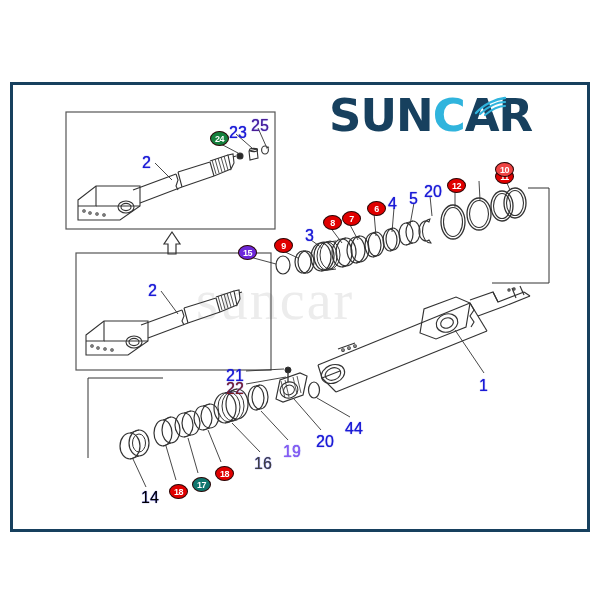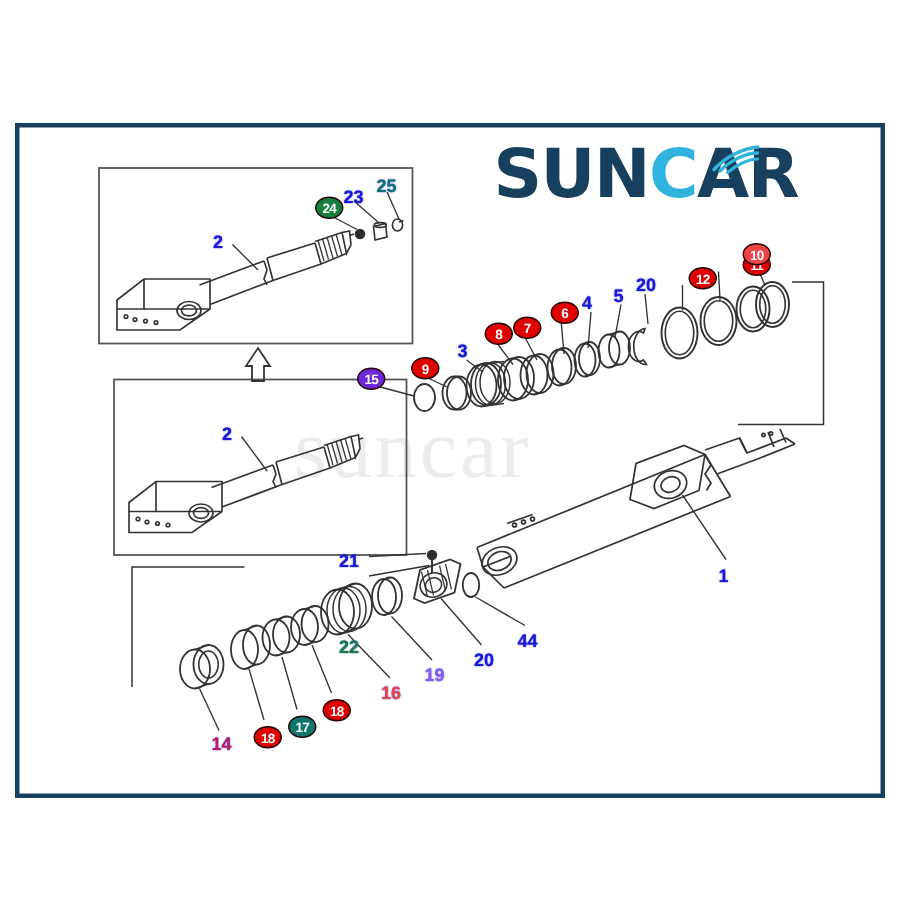--- a/index.html
+++ b/index.html
@@ -4,23 +4,23 @@
 <style>
   html,body{margin:0;padding:0;}
   body{
     width:600px;height:600px;background:#ffffff;
     font-family:"Liberation Sans",sans-serif;
     overflow:hidden;position:relative;
   }
   #stage{position:absolute;left:0;top:0;width:600px;height:600px;}
   #svgroot{position:absolute;left:0;top:0;}
   .lbl{
-    position:absolute;font-weight:bold;color:#1a1ad6;
+    position:absolute;font-weight:normal;color:#1a1ad6;
     font-family:"Liberation Sans",sans-serif;
-    font-size:12px;line-height:1;white-space:nowrap;
+    font-size:16px;line-height:1;white-space:nowrap;
     text-shadow:0 0 1px #1a1ad6;
   }
   .badge{
     position:absolute;width:17px;height:13px;border-radius:50%;
     background:#e00000;border:1.3px solid #2a0505;
     color:#ffffff;font-weight:bold;font-size:9px;
     display:flex;align-items:center;justify-content:center;
     font-family:"Liberation Sans",sans-serif;
     letter-spacing:-0.5px;
   }
@@ -354,43 +354,43 @@
   <div id="logo"><span class="dk">SUN</span><span class="cy">C</span><span class="dk">AR</span></div>
   <svg class="swoosh" viewBox="0 0 34 20">
     <path d="M2,17 C10,8 22,3 31,2" stroke="#30b4dd" stroke-width="2.4" fill="none" stroke-linecap="round"></path>
     <path d="M6,18 C13,11 23,6 31,6" stroke="#30b4dd" stroke-width="2.2" fill="none" stroke-linecap="round"></path>
     <path d="M11,19 C17,14 25,10 31,10" stroke="#30b4dd" stroke-width="2" fill="none" stroke-linecap="round"></path>
   </svg>
 
   <div id="plain-labels">
       <div class="lbl" style="left: 142px; top: 155px; color: rgb(26, 26, 214);">2</div>
       <div class="lbl" style="left: 229px; top: 125px; color: rgb(26, 26, 214);">23</div>
-      <div class="lbl" style="left: 251px; top: 118px; color: #0f766e;">25</div>
+      <div class="lbl" style="left: 251px; top: 118px; color: #4c1d95;">25</div>
       <div class="lbl" style="left: 148px; top: 283px; color: rgb(26, 26, 214);">2</div>
       <div class="lbl" style="left: 305px; top: 228px; color: rgb(26, 26, 214);">3</div>
       <div class="lbl" style="left: 388px; top: 196px; color: rgb(26, 26, 214);">4</div>
       <div class="lbl" style="left: 409px; top: 191px; color: rgb(26, 26, 214);">5</div>
       <div class="lbl" style="left: 424px; top: 184px; color: rgb(26, 26, 214);">20</div>
       <div class="lbl" style="left: 479px; top: 378px; color: rgb(26, 26, 214);">1</div>
-      <div class="lbl" style="left: 141px; top: 490px; color: #be185d;">14</div>
-      <div class="lbl" style="left: 254px; top: 456px; color: #ef4444;">16</div>
+      <div class="lbl" style="left: 141px; top: 490px; color: #000000;">14</div>
+      <div class="lbl" style="left: 254px; top: 456px; color: #404040;">16</div>
       <div class="lbl" style="left: 283px; top: 444px; color: #8b5cf6;">19</div>
       <div class="lbl" style="left: 316px; top: 434px; color: rgb(26, 26, 214);">20</div>
       <div class="lbl" style="left: 345px; top: 421px; color: rgb(26, 26, 214);">44</div>
       <div class="lbl" style="left: 226px; top: 368px; color: rgb(26, 26, 214);">21</div>
-      <div class="lbl" style="left: 226px; top: 381px; color: #15803d; margin-top: 44px;">22</div>
+      <div class="lbl" style="left: 226px; top: 381px; color: #7f1d1d;">22</div>
     </div>
   <div id="badge-labels">
       <div class="badge" style="left: 210px; top: 131px; background: #15803d;">24</div>
       <div class="badge" style="left: 238px; top: 245px; background: #6d28d9;">15</div>
       <div class="badge" style="left: 274px; top: 238px; background: rgb(224, 0, 0);">9</div>
       <div class="badge" style="left: 323px; top: 215px; background: rgb(224, 0, 0);">8</div>
       <div class="badge" style="left: 342px; top: 211px; background: rgb(224, 0, 0);">7</div>
       <div class="badge" style="left: 367px; top: 201px; background: rgb(224, 0, 0);">6</div>
-      <div class="badge" style="left: 447px; top: 178px; background: rgb(224, 0, 0); margin-left: 12px;">12</div>
+      <div class="badge" style="left: 447px; top: 178px; background: rgb(224, 0, 0);">12</div>
       <div class="badge" style="left: 471px; top: 169px; background: rgb(224, 0, 0); margin-left: 24px;">11</div>
       <div class="badge" style="left: 495px; top: 162px; background: #ef4444;">10</div>
       <div class="badge" style="left: 169px; top: 484px; background: rgb(224, 0, 0);">18</div>
       <div class="badge" style="left: 192px; top: 477px; background: #0f766e;">17</div>
       <div class="badge" style="left: 215px; top: 466px; background: rgb(224, 0, 0);">18</div>
     </div>
 
 </div>
 
 </body></html>

